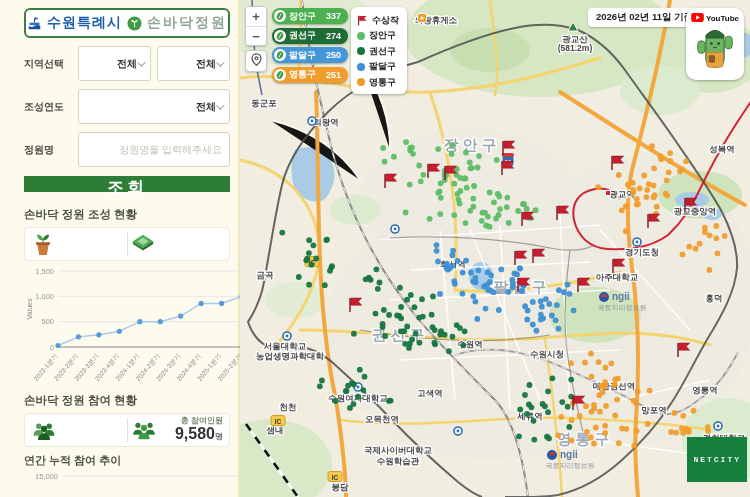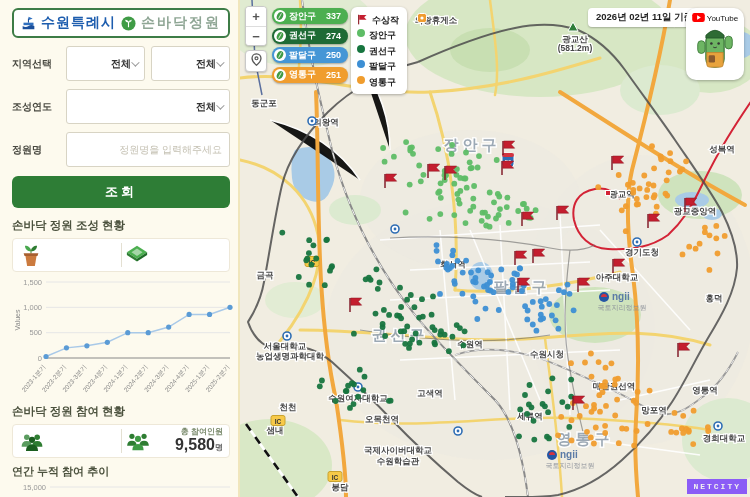--- a/index.html
+++ b/index.html
@@ -1,36 +1,36 @@
 <!DOCTYPE html>
 <html><head>
 <meta charset="utf-8">
 <style>
   * { box-sizing: border-box; margin: 0; padding: 0; }
   html,body { width:750px; height:497px; overflow:hidden; }
   body { font-family:"Liberation Sans","DejaVu Sans",sans-serif; background:#f6efd4; display:flex; }
 
   
-  .sidebar { width:240px; height:497px; background:#fdfaee; padding:8px 8px 0 12px;
+  .sidebar { width:240px; height:497px; background:#fdfaee; padding:8px 8px 0 24px;
              border-right:2px solid #f0e6bd; position:relative; flex:none; }
   .brand { display:flex; align-items:center; justify-content:center; gap:5px; background:#fff;
            border:2px solid #3d7c46; border-radius:6px; height:30px; }
   .brand-city { color:#1d5dae; font-weight:bold; font-size:14px; letter-spacing:1px; }
   .brand-app  { color:#8fa695; font-weight:bold; font-size:14px; letter-spacing:2px; }
   .logo { display:flex; align-items:center; }
   .frow { display:flex; align-items:center; margin-top:8px; gap:6px; }
   .flabel { width:48px; font-size:10px; font-weight:bold; color:#4a4a42; flex:none; }
   .fselect,.finput { flex:1; height:35px; background:#fff; border:1px solid #d8d4c4; border-radius:3px;
            font-size:10px; color:#333; display:flex; align-items:center; justify-content:flex-end;
            padding:0 7px; font-weight:bold; min-width:0; }
   .chev { width:6px; height:6px; border-right:1.5px solid #999; border-bottom:1.5px solid #999;
           transform:rotate(45deg) translateY(-2px); flex:none; }
   .finput .placeholder { color:#c4c0b2; font-weight:normal; }
-  .search-btn { margin-top:9px; width:100%; height:32px; background:#2e7d36; color:#fff; font-weight:bold;
-           font-size:13px; border:none; border-radius:6px; letter-spacing:3px; cursor:pointer; }
+  .search-btn { margin-top:9px; width:100%; height:16px; background:#2e7d36; color:#fff; font-weight:bold;
+           font-size:17px; border:none; border-radius:0; letter-spacing:3px; cursor:pointer; }
   .sec-title { margin-top:10px; font-size:11.5px; font-weight:bold; color:#4c523e; }
   .stats { display:flex; background:#fff; border:1px solid #eee8d8; border-radius:4px; margin-top:5px;
            padding:4px 3px; height:34px; }
   .stat { flex:1; display:flex; align-items:center; gap:3px; padding:0 3px; min-width:0; }
   .stat + .stat { border-left:1px solid #e4e0d2; }
   .stat-icon { flex:none; display:flex; }
   .stat-text { flex:1; text-align:right; line-height:1.15; }
   .stat-label { font-size:8px; color:#7c8c6e; font-weight:bold; display:block; white-space:nowrap; }
   .stat-value { font-size:16px; font-weight:bold; color:#333; }
   .stat-unit { font-size:8px; color:#666; font-weight:bold; }
@@ -49,32 +49,32 @@
              border:1px solid #c9c9c9; border-radius:4px; display:flex; align-items:center;
              justify-content:center; cursor:pointer; box-shadow:0 1px 2px rgba(0,0,0,.2); }
   .pill { position:absolute; left:32px; width:76px; height:16px; border-radius:9px; display:flex;
           align-items:center; gap:3px; padding:0 7px 0 2px; color:#fff; font-size:9px; font-weight:bold;
           box-shadow:0 1px 2px rgba(0,0,0,.3); cursor:pointer; }
   .pill .bean { display:flex; flex:none; }
   .pill-name { flex:1; }
   .legend { position:absolute; left:111px; top:7px; width:56px; background:#fff; border-radius:6px;
             box-shadow:0 1px 3px rgba(0,0,0,.3); padding:4px 6px 3px 6px; font-size:9px; font-weight:bold;
             color:#222; }
-  .legend-row { display:flex; align-items:flex-start; gap:4px; margin:2.5px 0; }
+  .legend-row { display:flex; align-items:center; gap:4px; margin:2.5px 0; }
   .ldot { width:8px; height:8px; border-radius:50%; flex:none; }
   .lflag { display:flex; flex:none; }
   .date-badge { position:absolute; left:348px; top:8px; height:19px; background:#fff; border-radius:4px;
             box-shadow:0 1px 2px rgba(0,0,0,.25); font-size:9.5px; font-weight:bold; color:#222;
             display:flex; align-items:center; padding:0 8px; white-space:nowrap; }
   .yt-card { position:absolute; left:446px; top:8px; width:58px; height:72px; background:#fff;
             border-radius:10px; box-shadow:0 1px 3px rgba(0,0,0,.3); display:flex; flex-direction:column;
             align-items:center; padding-top:5px; cursor:pointer; }
-  .yt-row { display:flex; align-items:center; gap:2px; font-size:8px; font-weight:normal; color:#111; }
-  .netcity { position:absolute; right:3px; bottom:3px; background:#8b5cf6; color:#f0f0f0; font-size:8px;
-            letter-spacing:2px; padding:3px 6px; font-weight:bold;
+  .yt-row { display:flex; align-items:center; gap:2px; font-size:8px; font-weight:bold; color:#111; }
+  .netcity { position:absolute; right:3px; bottom:15px; background:#15803d; color:#f0f0f0; font-size:8px;
+            letter-spacing:2px; padding:18px 6px; font-weight:bold;
             font-family:"Liberation Mono","DejaVu Sans Mono",monospace; }
 
   
   .maplabel { font-size:8.5px; fill:#474747; stroke:#fff; stroke-width:2.5px; paint-order:stroke;
               font-weight:600; text-anchor:middle; }
   .biglabel { font-size:15px; fill:#96a4b2; stroke:#fff; stroke-width:3px; paint-order:stroke;
               font-weight:bold; letter-spacing:4px; text-anchor:middle; opacity:.92; }
   .wmtext  { font-size:7px; fill:#8a8f98; text-anchor:middle; }
   .wmngii  { font-size:10px; font-weight:bold; fill:#5b7ba6; }
 </style>

